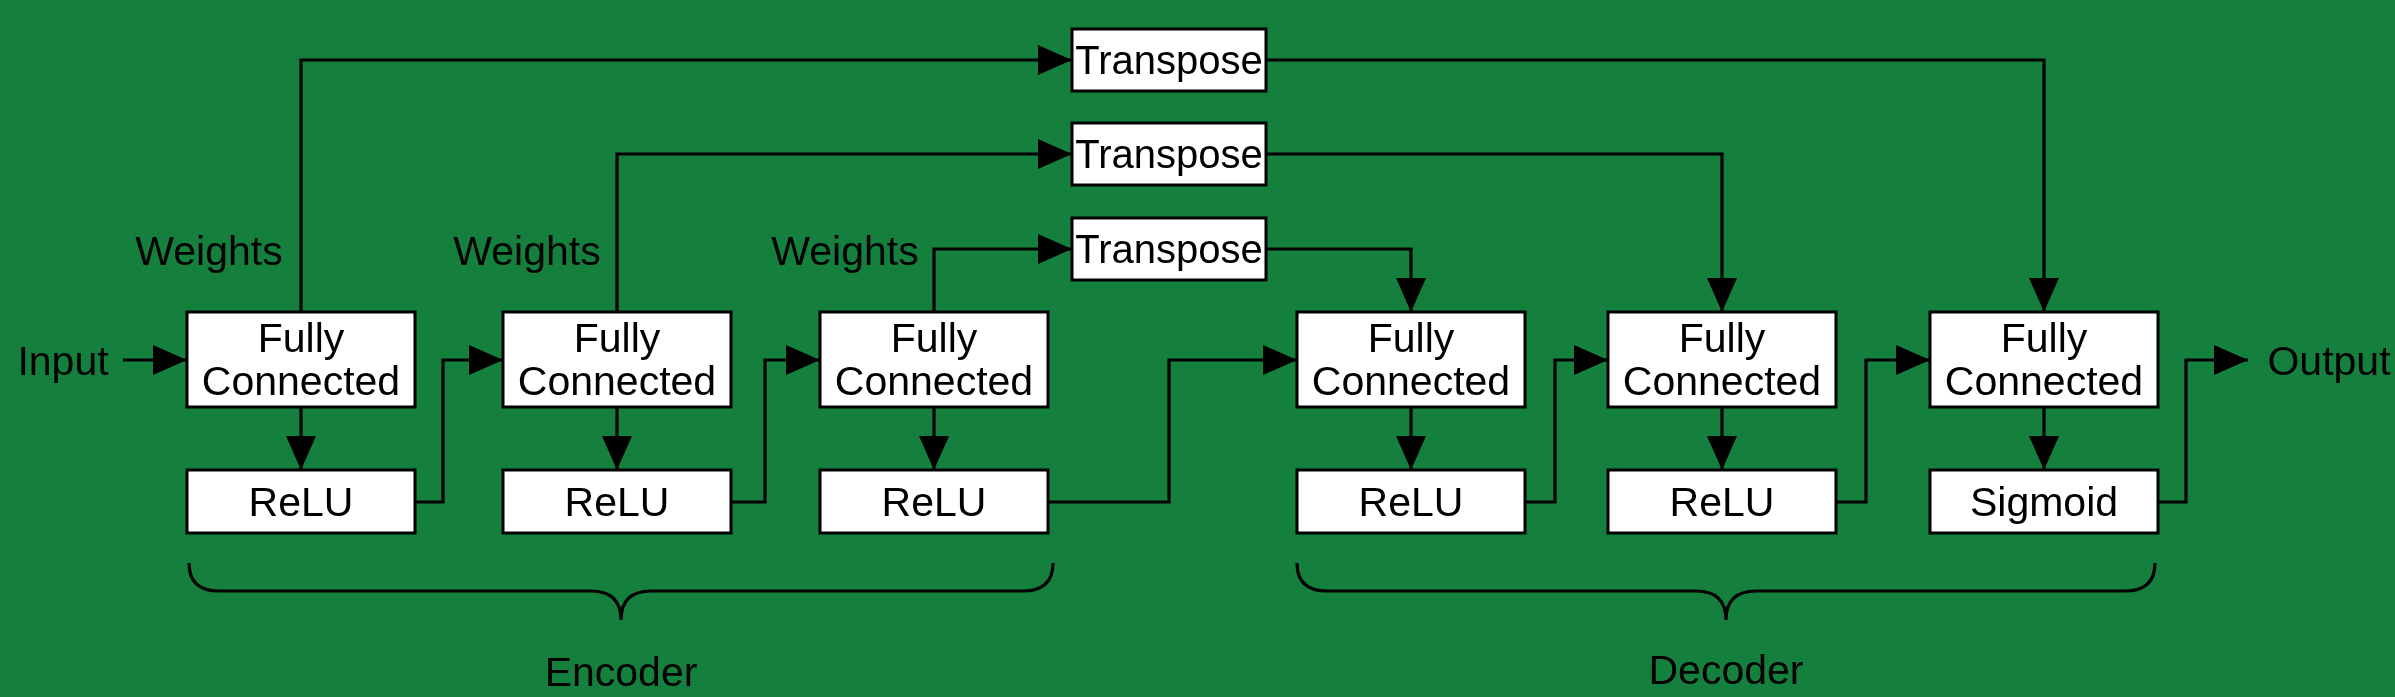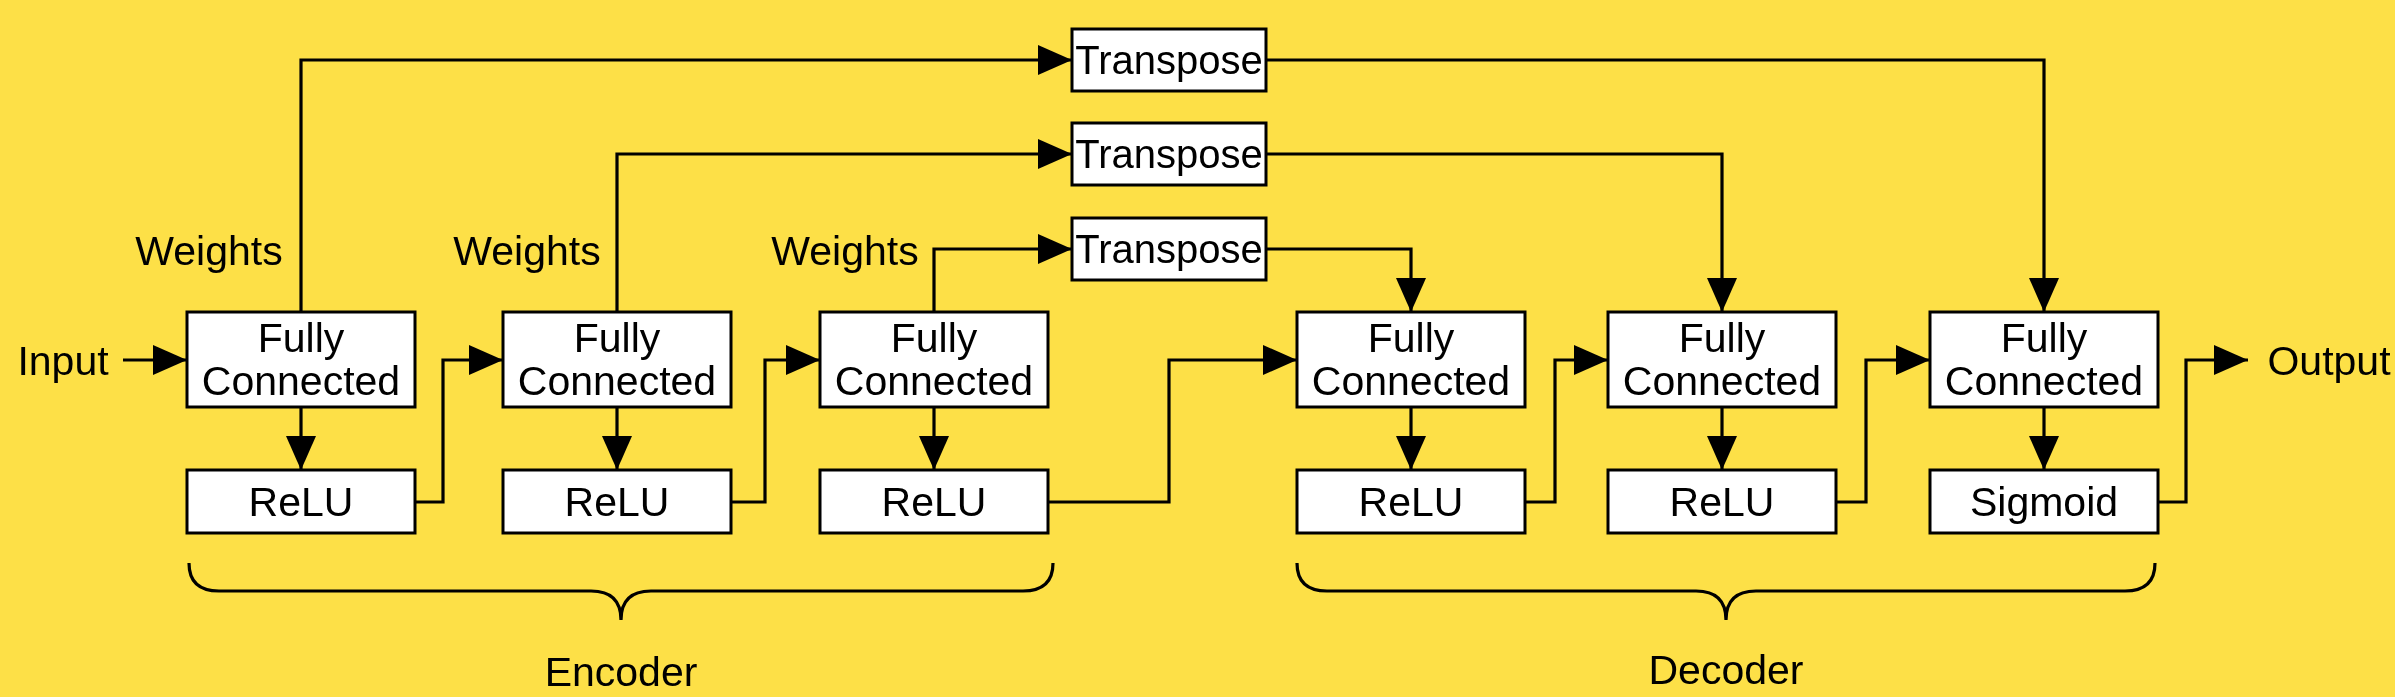--- a/index.html
+++ b/index.html
@@ -4,21 +4,21 @@
 <style>
   html, body {
     margin: 0;
     padding: 0;
     background: #ffffff;
   }
   .stage {
     position: relative;
     width: 2395px;
     height: 697px;
-    background: #fde047;
+    background: #15803d;
     overflow: hidden;
   }
   svg text {
     font-family: "Liberation Sans", "DejaVu Sans", sans-serif;
     fill: #000000;
   }
 </style>
 </head>
 <body>
 

